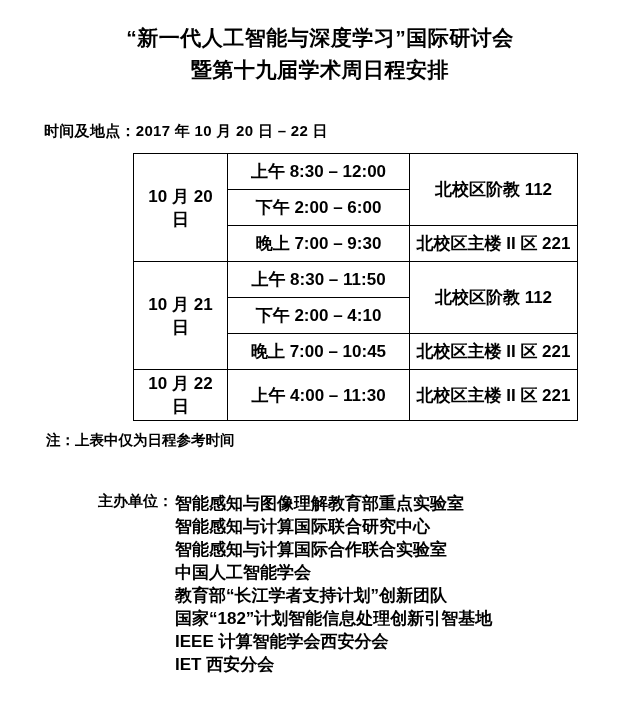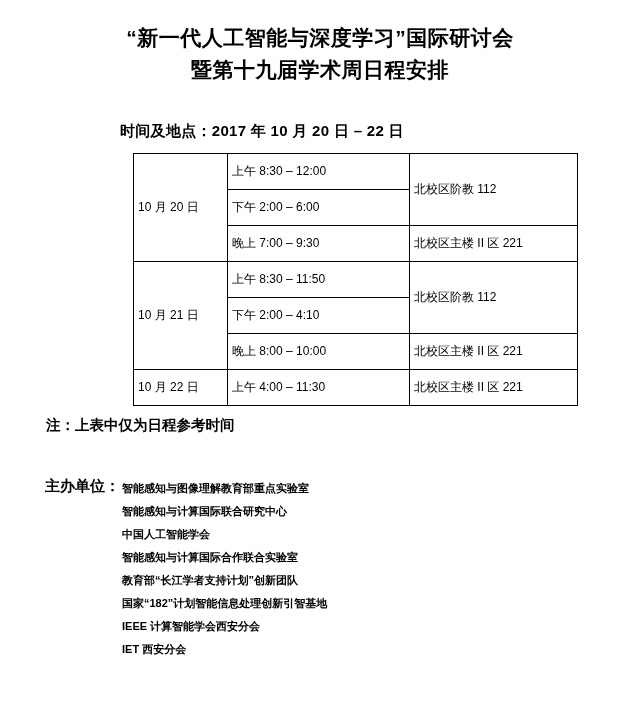--- a/index.html
+++ b/index.html
@@ -25,66 +25,66 @@
     padding-top: 22px;
   }
   .title-line {
     font-size: 21px;
     font-weight: bold;
     line-height: 32px;
     letter-spacing: 0.5px;
   }
   .meta-line {
     margin-top: 36px;
-    padding-left: 120px;
+    padding-left: 44px;
     font-size: 15px;
     font-weight: bold;
     letter-spacing: 0.3px;
   }
   .schedule-wrap {
     margin-top: 12px;
     padding-left: 133px;
   }
   table.schedule {
     border-collapse: collapse;
     width: 444px;
     table-layout: fixed;
   }
   table.schedule td {
     border: 1px solid #000000;
-    font-size: 12px;
-    font-weight: normal;
-    text-align: left;
+    font-size: 17px;
+    font-weight: bold;
+    text-align: center;
     height: 36px;
     padding: 2px 4px;
     box-sizing: border-box;
   }
   td.col-date { width: 94px; }
   td.col-time { width: 182px; }
   td.col-place { width: 168px; font-size: 14px; }
   .note-line {
     margin-top: 10px;
     padding-left: 46px;
     font-size: 14.5px;
     font-weight: bold;
   }
   .organizers {
     margin-top: 42px;
-    padding-left: 45px;
+    padding-left: 98px;
     display: flex;
     align-items: flex-start;
   }
   .organizers-label {
     font-size: 15px;
     font-weight: bold;
     white-space: nowrap;
     padding-top: 0px;
   }
   .organizers-list {
-    font-size: 11px;
+    font-size: 17px;
     font-weight: bold;
     line-height: 23px;
     padding-left: 2px;
   }
   .organizers-list div {
     white-space: nowrap;
   }
 </style>
 </head>
 <body>
@@ -115,41 +115,41 @@
         </tr>
         <tr>
           <td class="col-date" rowspan="3">10 月 21 日</td>
           <td class="col-time">上午 8:30 – 11:50</td>
           <td class="col-place" rowspan="2">北校区阶教 112</td>
         </tr>
         <tr>
           <td class="col-time">下午 2:00 – 4:10</td>
         </tr>
         <tr>
-          <td class="col-time">晚上 8:00 – 10:00</td>
+          <td class="col-time">晚上 7:00 – 10:45</td>
           <td class="col-place">北校区主楼 II 区 221</td>
         </tr>
         <tr>
           <td class="col-date">10 月 22 日</td>
           <td class="col-time">上午 4:00 – 11:30</td>
           <td class="col-place">北校区主楼 II 区 221</td>
         </tr>
       </tbody>
     </table>
   </div>
 
   <div class="note-line">注：上表中仅为日程参考时间</div>
 
   <div class="organizers">
     <div class="organizers-label">主办单位：</div>
     <div class="organizers-list">
       <div>智能感知与图像理解教育部重点实验室</div>
       <div>智能感知与计算国际联合研究中心</div>
+      <div>智能感知与计算国际合作联合实验室</div>
       <div>中国人工智能学会</div>
-      <div>智能感知与计算国际合作联合实验室</div>
       <div>教育部“长江学者支持计划”创新团队</div>
       <div>国家“182”计划智能信息处理创新引智基地</div>
       <div>IEEE 计算智能学会西安分会</div>
       <div>IET 西安分会</div>
     </div>
   </div>
 
 </div>
 
 </body></html>

